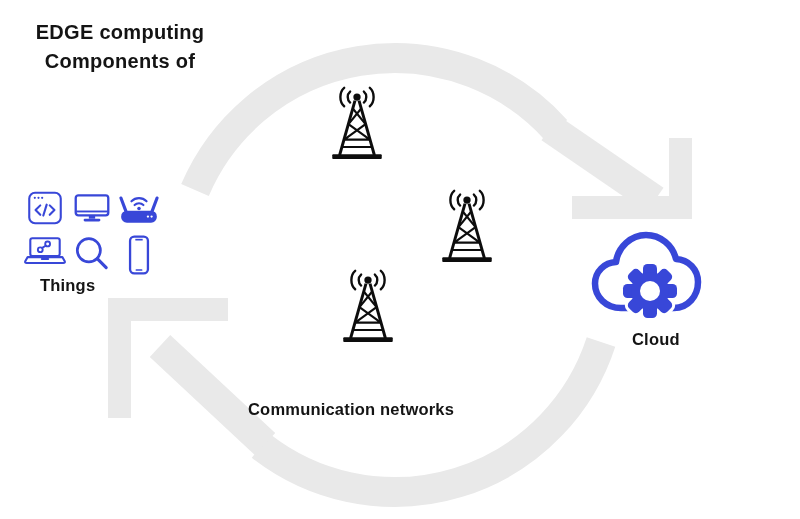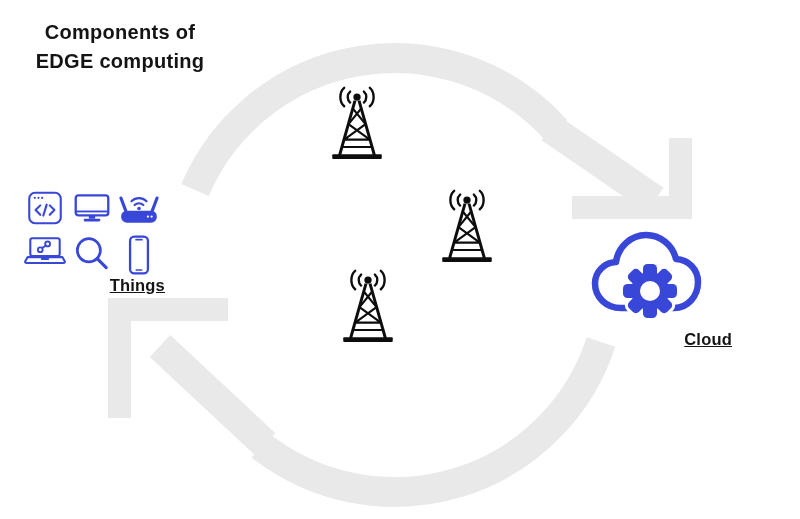--- a/index.html
+++ b/index.html
@@ -16,21 +16,21 @@
     font-family:"Liberation Sans","DejaVu Sans",sans-serif;
     color:var(--text);
   }
   .abs{position:absolute;}
   #arrows{left:0;top:0;width:800px;height:519px;color:var(--arrow-gray);}
   #title{
     left:15px;top:18px;width:210px;text-align:center;
     font-size:20px;font-weight:bold;line-height:29px;letter-spacing:.3px;
   }
   .caption{
-    font-weight:bold;font-size:16.5px;text-align:right;letter-spacing:.2px;text-decoration:underline;
+    font-weight:bold;font-size:16.5px;text-align:left;letter-spacing:.2px;
   }
   #things-label{left:40px;top:276px;width:125px;}
   #network-label{left:248px;top:400px;width:304px;}
   #cloud-label{left:632px;top:330px;width:100px;}
   #things-grid{
     left:22px;top:185px;width:142px;
     display:grid;grid-template-columns:repeat(3,46px);grid-auto-rows:46px;gap:1px;
   }
   #things-grid svg{width:42px;height:42px;margin:auto;color:var(--accent);}
   .tower{position:absolute;color:var(--tower-black);width:66px;height:80px;}
@@ -53,22 +53,22 @@
     </g>
     <g fill="currentColor">
       <path d="M 601 342 A 217 217 0 0 1 261 446" fill="none" stroke="currentColor" stroke-width="30"></path>
       <path d="M 265 444 L 160 346" fill="none" stroke="currentColor" stroke-width="30"></path>
       <rect x="108" y="298" width="120" height="23"></rect>
       <rect x="108" y="298" width="23" height="120"></rect>
     </g>
   </svg>
 
   <div id="title" class="abs">
+    <div>EDGE computing</div>
     <div>Components of</div>
-    <div>EDGE computing</div>
   </div>
 
   <div id="things-grid" class="abs">
 
     <svg viewBox="0 0 40 40">
       <rect x="5" y="5.5" width="30" height="29" rx="5.5" fill="none" stroke="currentColor" stroke-width="2"></rect>
       <circle cx="10.3" cy="10.3" r="1.05" fill="currentColor"></circle>
       <circle cx="13.8" cy="10.3" r="1.05" fill="currentColor"></circle>
       <circle cx="17.3" cy="10.3" r="1.05" fill="currentColor"></circle>
       <path d="M15.5 17.5 L11 22 L15.5 26.5" fill="none" stroke="currentColor" stroke-width="2" stroke-linecap="round" stroke-linejoin="round"></path>
@@ -146,20 +146,21 @@
     <path d="M28.5 5.5 C25 8.5 25 14.5 28.5 17.5" fill="none" stroke="currentColor" stroke-width="2.6" stroke-linecap="round"></path>
     <path d="M22 1.5 C16.5 6 16.5 17 22 21.5" fill="none" stroke="currentColor" stroke-width="2.6" stroke-linecap="round"></path>
     <path d="M43.5 5.5 C47 8.5 47 14.5 43.5 17.5" fill="none" stroke="currentColor" stroke-width="2.6" stroke-linecap="round"></path>
     <path d="M50 1.5 C55.5 6 55.5 17 50 21.5" fill="none" stroke="currentColor" stroke-width="2.6" stroke-linecap="round"></path>
     <path d="M33.8 15.5 L17 75" stroke="currentColor" stroke-width="3.2"></path>
     <path d="M38.2 15.5 L55 75" stroke="currentColor" stroke-width="3.2"></path>
     <path d="M31.4 24 L45.3 41 M40.6 24 L26.7 41 M26.7 41 L50 58 M45.3 41 L22 58 M22 58 L50 58 M19.8 66 L52.2 66" fill="none" stroke="currentColor" stroke-width="2.3"></path>
     <rect x="9" y="74" width="54" height="5" rx="1" fill="currentColor"></rect>
   </svg>
 
+  <div id="network-label" class="abs caption">Communication networks</div>
 
   <svg id="cloud-icon" class="abs" viewBox="0 0 124 104">
     <path d="M33 84 C18 84 7 73 7 59.5 C7 47.5 16.5 38.5 28 38 C30 23 43 11 58 11 C72.5 11 84.5 21 88 35 C100.5 35.5 110 45.5 110 58 C110 72 100 84 86 84 Z" fill="#fff" stroke="currentColor" stroke-width="6.5" stroke-linejoin="round"></path>
     <g>
 
       <g fill="none" stroke="#fff" stroke-width="6">
         <rect x="55" y="40" width="14" height="54" rx="4.5"></rect>
         <rect x="55" y="40" width="14" height="54" rx="4.5" transform="rotate(45 62 67)"></rect>
         <rect x="55" y="40" width="14" height="54" rx="4.5" transform="rotate(90 62 67)"></rect>
         <rect x="55" y="40" width="14" height="54" rx="4.5" transform="rotate(135 62 67)"></rect>

